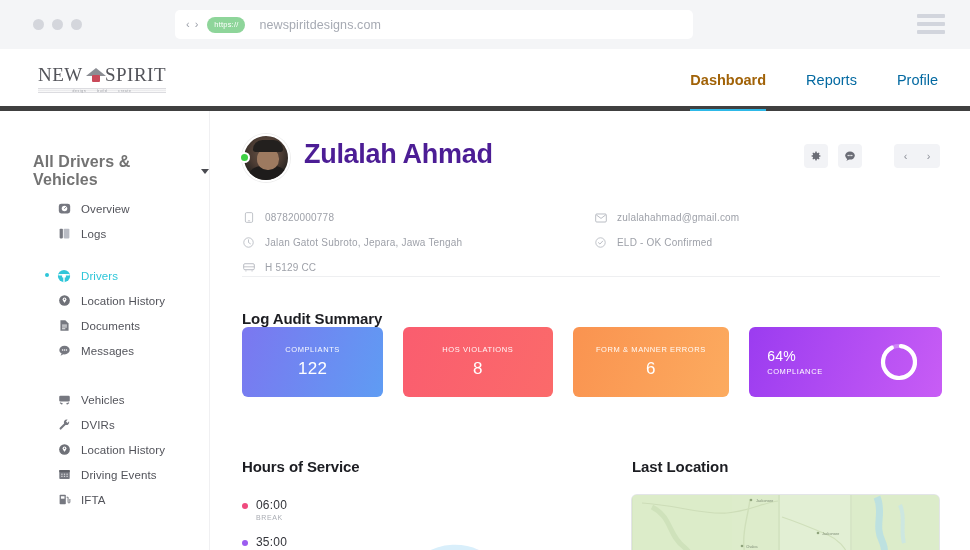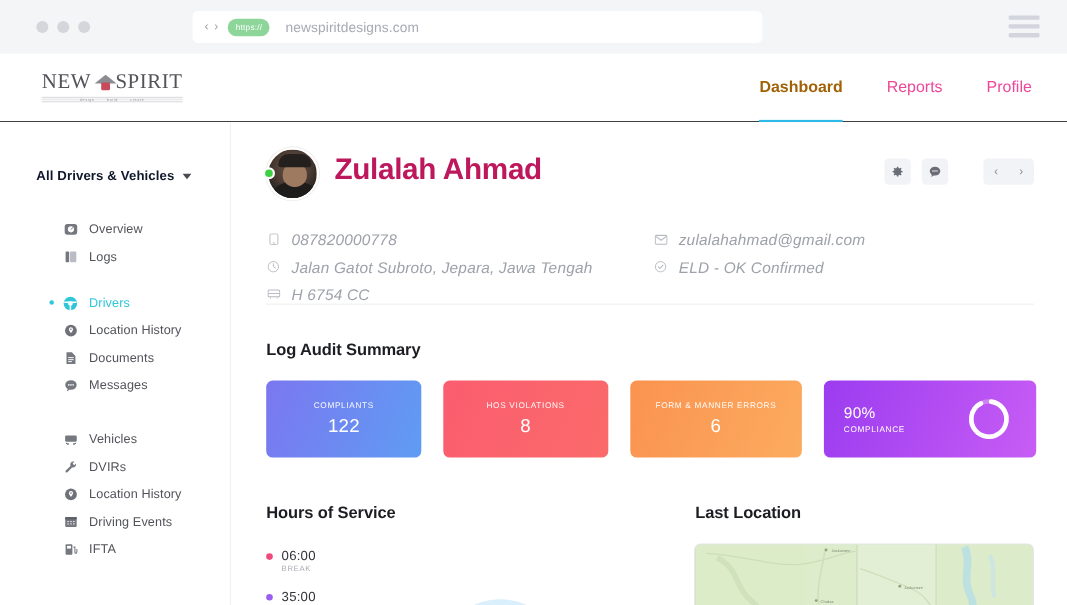--- a/index.html
+++ b/index.html
@@ -48,21 +48,21 @@
   .hamburger span {
     display: block; width: 28px; height: 4px;
     background: #d2d5dd; border-radius: 1px;
   }
 
   
   .site-header {
     position: absolute; top: 49px; left: 0;
     width: 970px; height: 62px;
     background: #ffffff;
-    border-bottom: 1px solid #404040;
+    border-bottom: 5px solid #404040;
   }
   .logo {
     position: absolute; left: 38px; top: 15px;
     width: 128px;
   }
   .logo-row {
     display: flex; align-items: center; justify-content: center;
     gap: 3px;
   }
   .logo-word {
@@ -96,21 +96,21 @@
   .logo-sub {
     font-size: 3.4px; color: #9c9ea4; letter-spacing: 0.6px;
     text-transform: lowercase;
   }
 
   .main-nav {
     position: absolute; right: 32px; top: 0;
     height: 62px; display: flex; align-items: center; gap: 40px;
   }
   .nav-item {
-    font-size: 14.5px; color: #ec4899;
+    font-size: 14.5px; color: #0369a1;
     height: 62px; display: flex; align-items: center;
     position: relative; cursor: pointer;
   }
   .nav-item.active { color: #a16207; font-weight: bold; }
   .nav-item.active::after {
     content: ""; position: absolute;
     left: 0; right: 0; bottom: 0; height: 2.5px;
     background: #2eb9e8;
   }
 
@@ -119,21 +119,21 @@
     position: absolute; left: 0; top: 111px;
     width: 210px; height: 439px;
     background: #ffffff;
     border-right: 1px solid #f0f0f2;
   }
   .filter-select {
     position: absolute; left: 33px; top: 42px;
     display: flex; align-items: center; gap: 7px;
     cursor: pointer;
   }
-  .filter-label { font-size: 12px; color: #0f172a; font-weight: bold; letter-spacing: 0.1px; }
+  .filter-label { font-size: 16px; color: #737373; font-weight: bold; letter-spacing: 0.1px; }
   .caret { width: 0; height: 0; border-left: 4px solid transparent; border-right: 4px solid transparent; border-top: 5px solid #4a4b51; }
 
   .nav-list { position: absolute; left: 0; top: 85px; width: 210px; padding-left: 23px; }
   .nav-group { display: flex; flex-direction: column; }
   .nav-group.g2 { margin-top: 24px; }
   .side-item {
     display: flex; align-items: center; gap: 10px;
     height: 25px; padding-left: 34px;
     cursor: pointer; position: relative;
   }
@@ -174,21 +174,21 @@
     position: absolute; left: 2px; bottom: -2px; width: 44px; height: 16px;
     background: #1e1c1b; border-radius: 18px 18px 0 0;
   }
   .status-dot {
     position: absolute; left: -3px; top: 18px;
     width: 11px; height: 11px; border-radius: 50%;
     background: #3fd144; border: 2px solid #fff;
   }
   .profile-name {
     position: absolute; left: 62px; top: 8px;
-    font-size: 27px; font-weight: bold; color: #be185d; letter-spacing: -0.3px;
+    font-size: 27px; font-weight: bold; color: #4c1d95; letter-spacing: -0.3px;
   }
   .head-actions { position: absolute; right: 30px; top: 13px; display: flex; align-items: center; gap: 10px; }
   .icon-btn {
     width: 24px; height: 24px; border-radius: 4px;
     background: #f2f3f6; display: flex; align-items: center; justify-content: center;
     cursor: pointer;
   }
   .pager {
     margin-left: 22px; width: 46px; height: 24px; border-radius: 4px;
     background: #f2f3f6; display: flex; align-items: center; justify-content: space-around;
@@ -198,34 +198,34 @@
 
   .meta-grid {
     position: relative; margin: 14px 0 0 32px;
     width: 700px;
   }
   .meta-col { position: absolute; top: 0; }
   .meta-col.left { left: 0; }
   .meta-col.right { left: 352px; }
   .meta-row { display: flex; align-items: center; gap: 10px; height: 25px; }
   .meta-icon { width: 13px; height: 13px; display: flex; align-items: center; justify-content: center; flex: 0 0 13px; }
-  .meta-text { font-size: 14px; color: #9ea1a9; letter-spacing: 0.2px; font-style: italic; }
+  .meta-text { font-size: 10px; color: #9ea1a9; letter-spacing: 0.2px; }
 
   .divider {
     position: absolute; left: 32px; top: 165px;
     width: 698px; height: 1px; background: #eeeff1;
   }
 
   .section-title {
     font-size: 15px; font-weight: bold; color: #1c1d22;
     letter-spacing: -0.1px;
   }
   .audit-wrap { position: absolute; left: 32px; top: 199px; width: 700px; }
   .cards {
-    display: flex; gap: 20px; margin-top: 19px;
+    display: flex; gap: 20px; 
   }
   .card {
     height: 70px; border-radius: 6px;
     display: flex; flex-direction: column;
     align-items: center; justify-content: center;
     color: #ffffff; position: relative;
   }
   .card.c1 { width: 155px; background: linear-gradient(110deg,#7b77f0 0%,#5f9cf3 100%); }
   .card.c2 { width: 164px; background: linear-gradient(110deg,#fa5d6f 0%,#fb6a6a 100%); }
   .card.c3 { width: 172px; background: linear-gradient(110deg,#fa9350 0%,#fcab5f 100%); }
@@ -500,21 +500,21 @@
         <span class="meta-text">Jalan Gatot Subroto, Jepara, Jawa Tengah</span>
       </div>
       <div class="meta-row">
         <span class="meta-icon">
           <svg width="12" height="11" viewBox="0 0 14 12">
               <rect x="0.8" y="1.6" width="12.4" height="7" rx="1.4" stroke="#b6b9c0" stroke-width="1.1" fill="none"></rect>
               <path d="M0.8 5.2h12.4" stroke="#b6b9c0" stroke-width="1"></path>
               <path d="M3.4 9.4v1.2M10.6 9.4v1.2" stroke="#b6b9c0" stroke-width="1.1"></path>
             </svg>
         </span>
-        <span class="meta-text">H 6754 CC</span>
+        <span class="meta-text">H 5129 CC</span>
       </div>
     </div>
     <div class="meta-col right">
       <div class="meta-row">
         <span class="meta-icon">
           <svg width="12" height="10" viewBox="0 0 14 11">
               <rect x="0.8" y="0.8" width="12.4" height="9.4" rx="1.3" stroke="#b6b9c0" stroke-width="1.1" fill="none"></rect>
               <path d="M1.4 1.8 L7 6 L12.6 1.8" stroke="#b6b9c0" stroke-width="1.1" fill="none"></path>
             </svg>
         </span>
@@ -544,21 +544,21 @@
       <div class="card c2">
         <div class="card-label">HOS VIOLATIONS</div>
         <div class="card-value">8</div>
       </div>
       <div class="card c3">
         <div class="card-label">FORM &amp; MANNER ERRORS</div>
         <div class="card-value">6</div>
       </div>
       <div class="card c4">
         <div class="c4-text">
-          <div class="c4-pct">90%</div>
+          <div class="c4-pct">64%</div>
           <div class="c4-label">COMPLIANCE</div>
         </div>
         <svg class="c4-ring" viewBox="0 0 42 42">
           <circle cx="21" cy="21" r="16" fill="none" stroke="#ffffff" stroke-opacity="0.28" stroke-width="4.2"></circle>
           <circle cx="21" cy="21" r="16" fill="none" stroke="#ffffff" stroke-width="4.2" stroke-linecap="round" stroke-dasharray="90.5 100.5" transform="rotate(-83 21 21)"></circle>
         </svg>
       </div>
     </div>
   </div>
 

